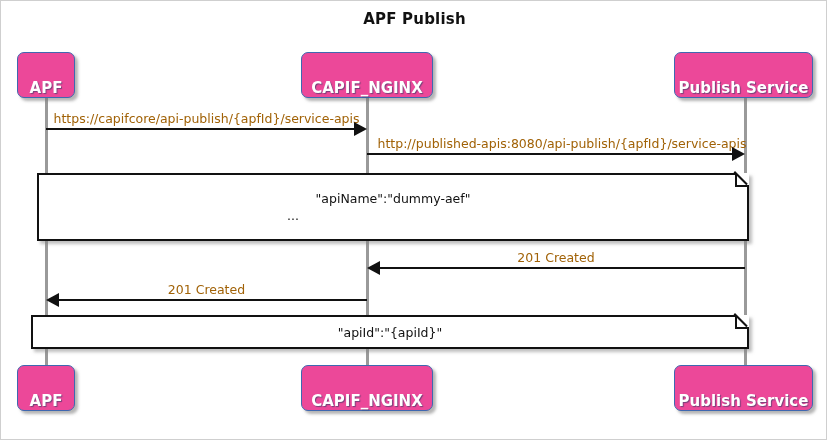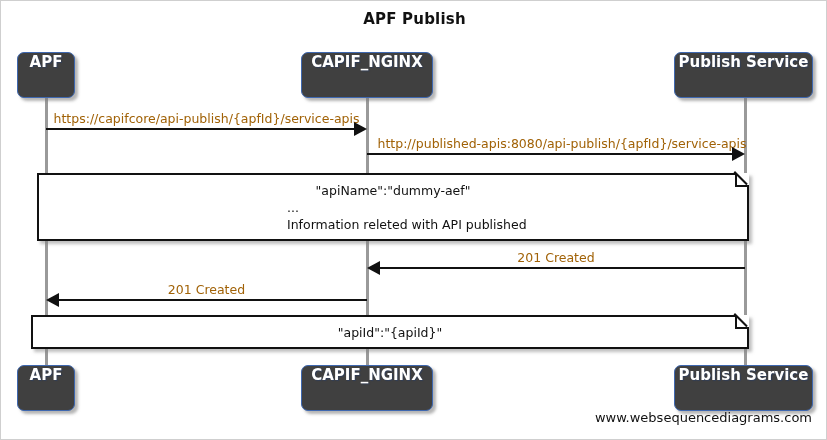--- a/index.html
+++ b/index.html
@@ -32,29 +32,29 @@
   }
   .lifeline {
     position: absolute;
     width: 3px;
     background: #9a9a9a;
     top: 96px;
     height: 268px;
   }
   .actor {
     position: absolute;
-    background: #404040;
+    background: #ec4899;
     border: 1px solid #3f68b0;
     border-radius: 7px;
     box-shadow: 3px 3px 3px rgba(120,120,120,0.55);
     color: #ffffff;
     font-size: 15px;
     font-weight: bold;
     display: flex;
-    align-items: flex-start;
+    align-items: flex-end;
     justify-content: center;
     box-sizing: border-box;
     text-shadow: 1px 1px 1px rgba(40,60,100,0.6);
     white-space: nowrap;
   }
   .msg-line {
     position: absolute;
     height: 2px;
     background: #111111;
   }
@@ -164,21 +164,20 @@
 
   <div class="msg-label" style="left:372px; top:135px; width:378px;">http://published-apis:8080/api-publish/{apfId}/service-apis</div>
   <div class="msg-line" style="left:366px; top:152px; width:365px;"></div>
   <div class="arrowhead right" style="left:731px; top:146px;"></div>
 
   <div class="note" style="left:36px; top:172px; width:712px; height:68px;">
     <div class="fold"></div>
     <div class="note-body">
       <div class="note-line center">"apiName":"dummy-aef"</div>
       <div class="note-line offset">...</div>
-      <div class="note-line offset">Information releted with API published</div>
     </div>
   </div>
 
   <div class="msg-label" style="left:366px; top:249px; width:378px;">201 Created</div>
   <div class="msg-line" style="left:379px; top:266px; width:365px;"></div>
   <div class="arrowhead left" style="left:366px; top:260px;"></div>
 
   <div class="msg-label" style="left:45px; top:281px; width:321px;">201 Created</div>
   <div class="msg-line" style="left:58px; top:298px; width:308px;"></div>
   <div class="arrowhead left" style="left:45px; top:292px;"></div>
@@ -193,15 +192,14 @@
   <div class="actor" style="left:16px; top:364px; width:58px; height:46px;">
     <span>APF</span>
   </div>
   <div class="actor" style="left:300px; top:364px; width:132px; height:46px;">
     <span>CAPIF_NGINX</span>
   </div>
   <div class="actor" style="left:673px; top:364px; width:139px; height:46px;">
     <span>Publish Service</span>
   </div>
 
-  <div class="footer">www.websequencediagrams.com</div>
 
 </div>
 
 </body></html>

